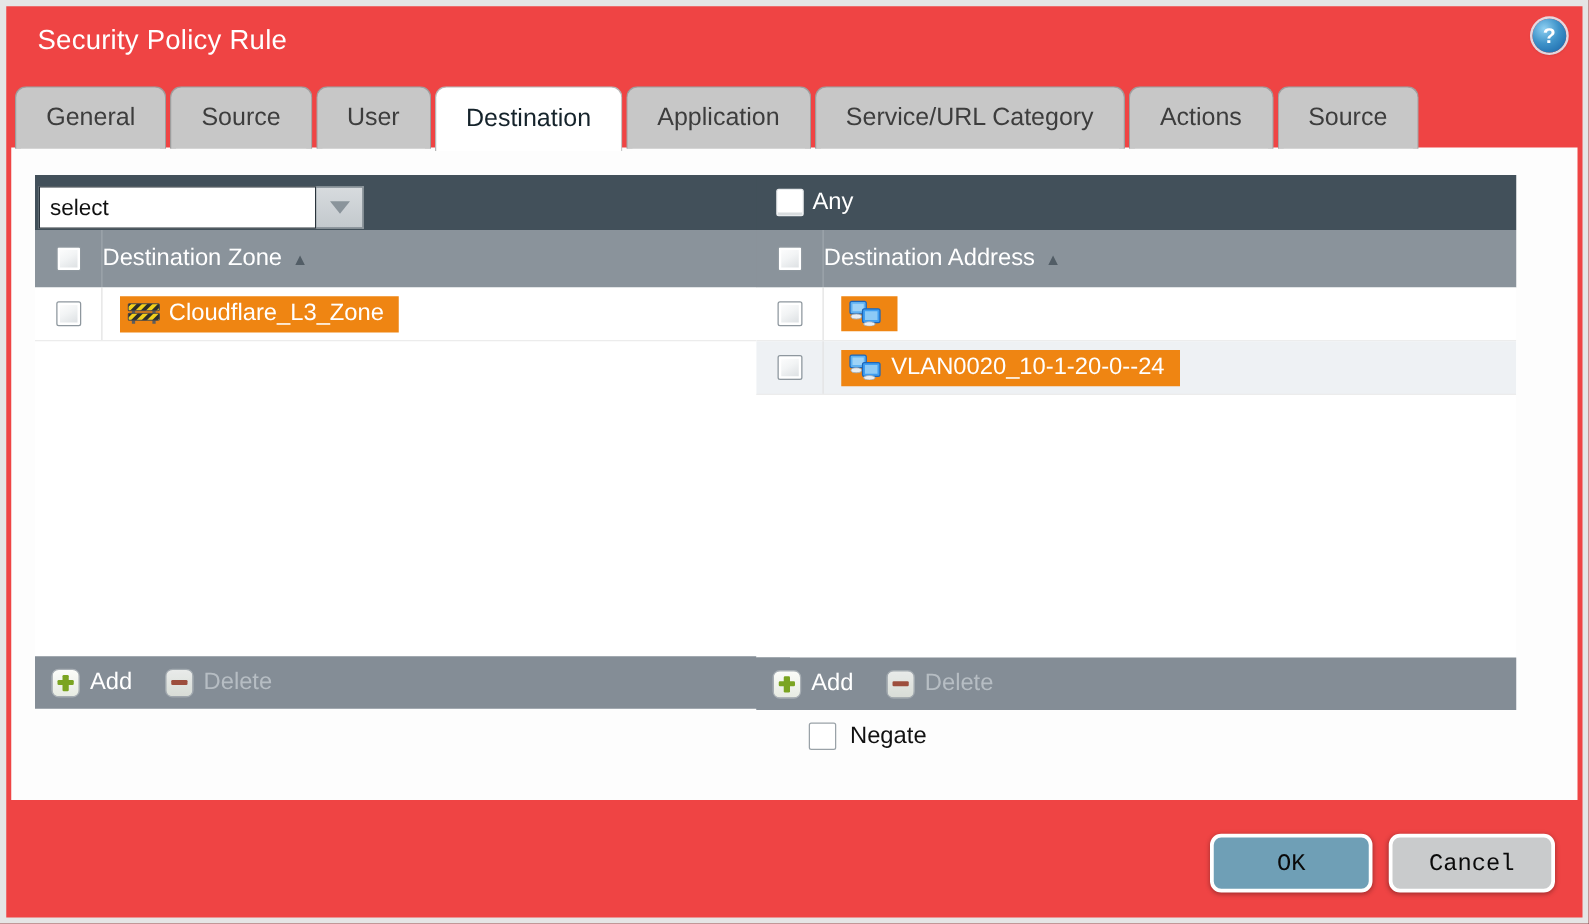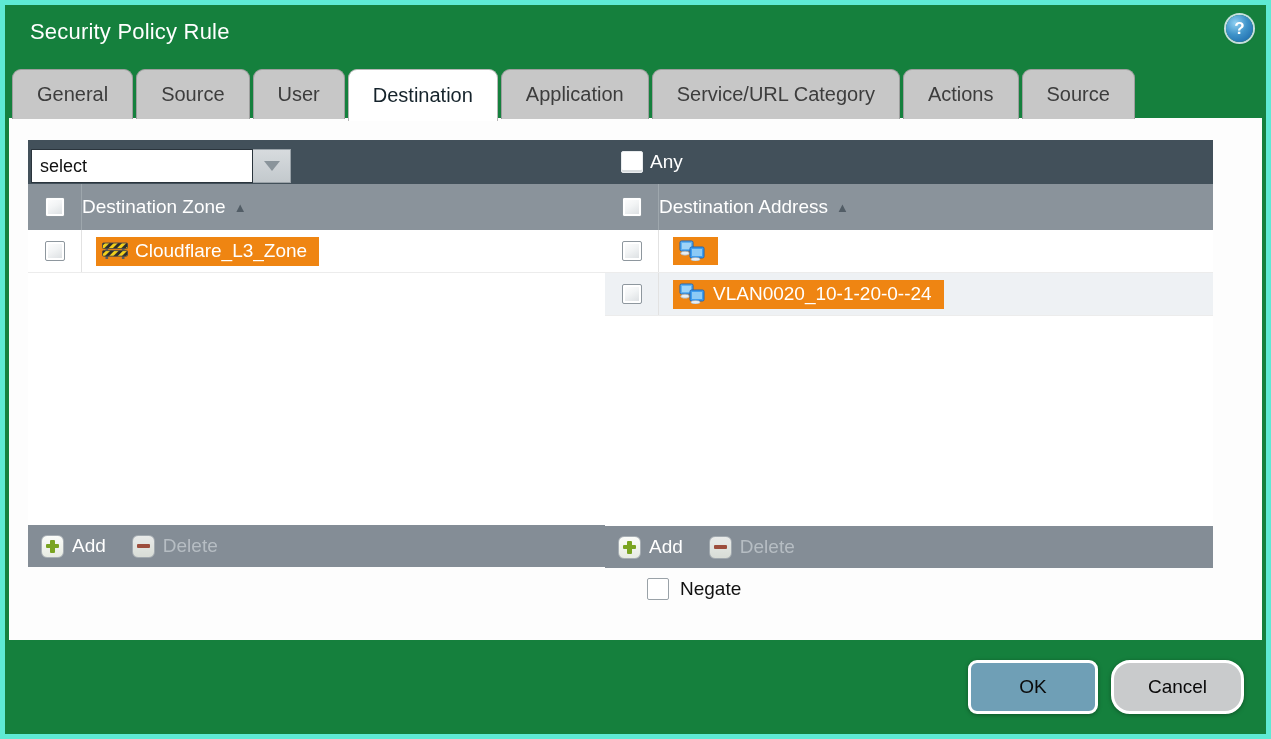--- a/index.html
+++ b/index.html
@@ -1,19 +1,19 @@
 <!DOCTYPE html>
 <html><head>
 <meta charset="utf-8">
 <style>
   * { margin:0; padding:0; box-sizing:border-box; }
   html,body { background:#111; font-family:"Liberation Sans", sans-serif; }
   .dialog {
     position:relative; width:1271px; height:739px;
-    background:#15803d; border:5px solid #5eead4; overflow:hidden;padding-left:38px;
+    background:#ef4444; border:5px solid #e5e5e5; overflow:hidden;padding-left:38px;
   }
   
   .title { position:absolute; left:25px; top:14px; color:#fff; font-size:22px; letter-spacing:.2px; }
   .help { position:absolute; top:10px; right:13px; width:27px; height:27px; border-radius:50%;
     background:radial-gradient(circle at 35% 30%, #8fd0f2 0%, #3f93c9 45%, #1460a5 100%);
     box-shadow:0 0 0 2px rgba(230,242,250,.85), 0 1px 3px rgba(0,0,0,.4);
     color:#fff; font-size:17px; font-weight:bold; display:flex; align-items:center; justify-content:center; cursor:pointer; }
   
   .tabs { position:absolute; left:7px; top:64px; display:flex; z-index:3; }
   .tab {
@@ -58,25 +58,25 @@
   .foot-label { color:#fff; font-size:19px; }
   .foot-btn.disabled { cursor:default; }
   .foot-btn.disabled .mini-icon { opacity:.85; }
   .foot-btn.disabled .foot-label { color:#b6bdc3; }
   
   .negate { position:absolute; left:638px; top:460px; display:flex; align-items:center; gap:11px; }
   .negate .checkbox { width:22px; height:22px; background:#fff; box-shadow:none; border:1px solid #9aa2a8; }
   .negate-label { color:#111; font-size:19px; }
   
   .btn-bar { position:absolute; right:22px; bottom:20px; display:flex; gap:13px; }
-  .btn { height:54px; border:3px solid #fff; border-radius:9px; font-size:19px; color:#0a0a0a;
+  .btn { height:47px; border:3px solid #fff; border-radius:9px; font-size:19px; color:#0a0a0a;
     display:flex; align-items:center; justify-content:center; cursor:pointer; box-shadow:0 1px 4px rgba(0,0,0,.35);
-    font-family:Liberation Sans, sans-serif; }
+    font-family:Liberation Mono, monospace; }
   .btn-ok { width:130px; background:#6f9fb6; }
-  .btn-cancel { width:133px; background:#c9cbcc;border-radius:19px; }
+  .btn-cancel { width:133px; background:#c9cbcc; }
   svg { display:block; }
 </style>
 </head>
 <body>
 
 <div class="dialog">
 
   <div class="title">Security Policy Rule</div>
   <div class="help">?</div>
 

